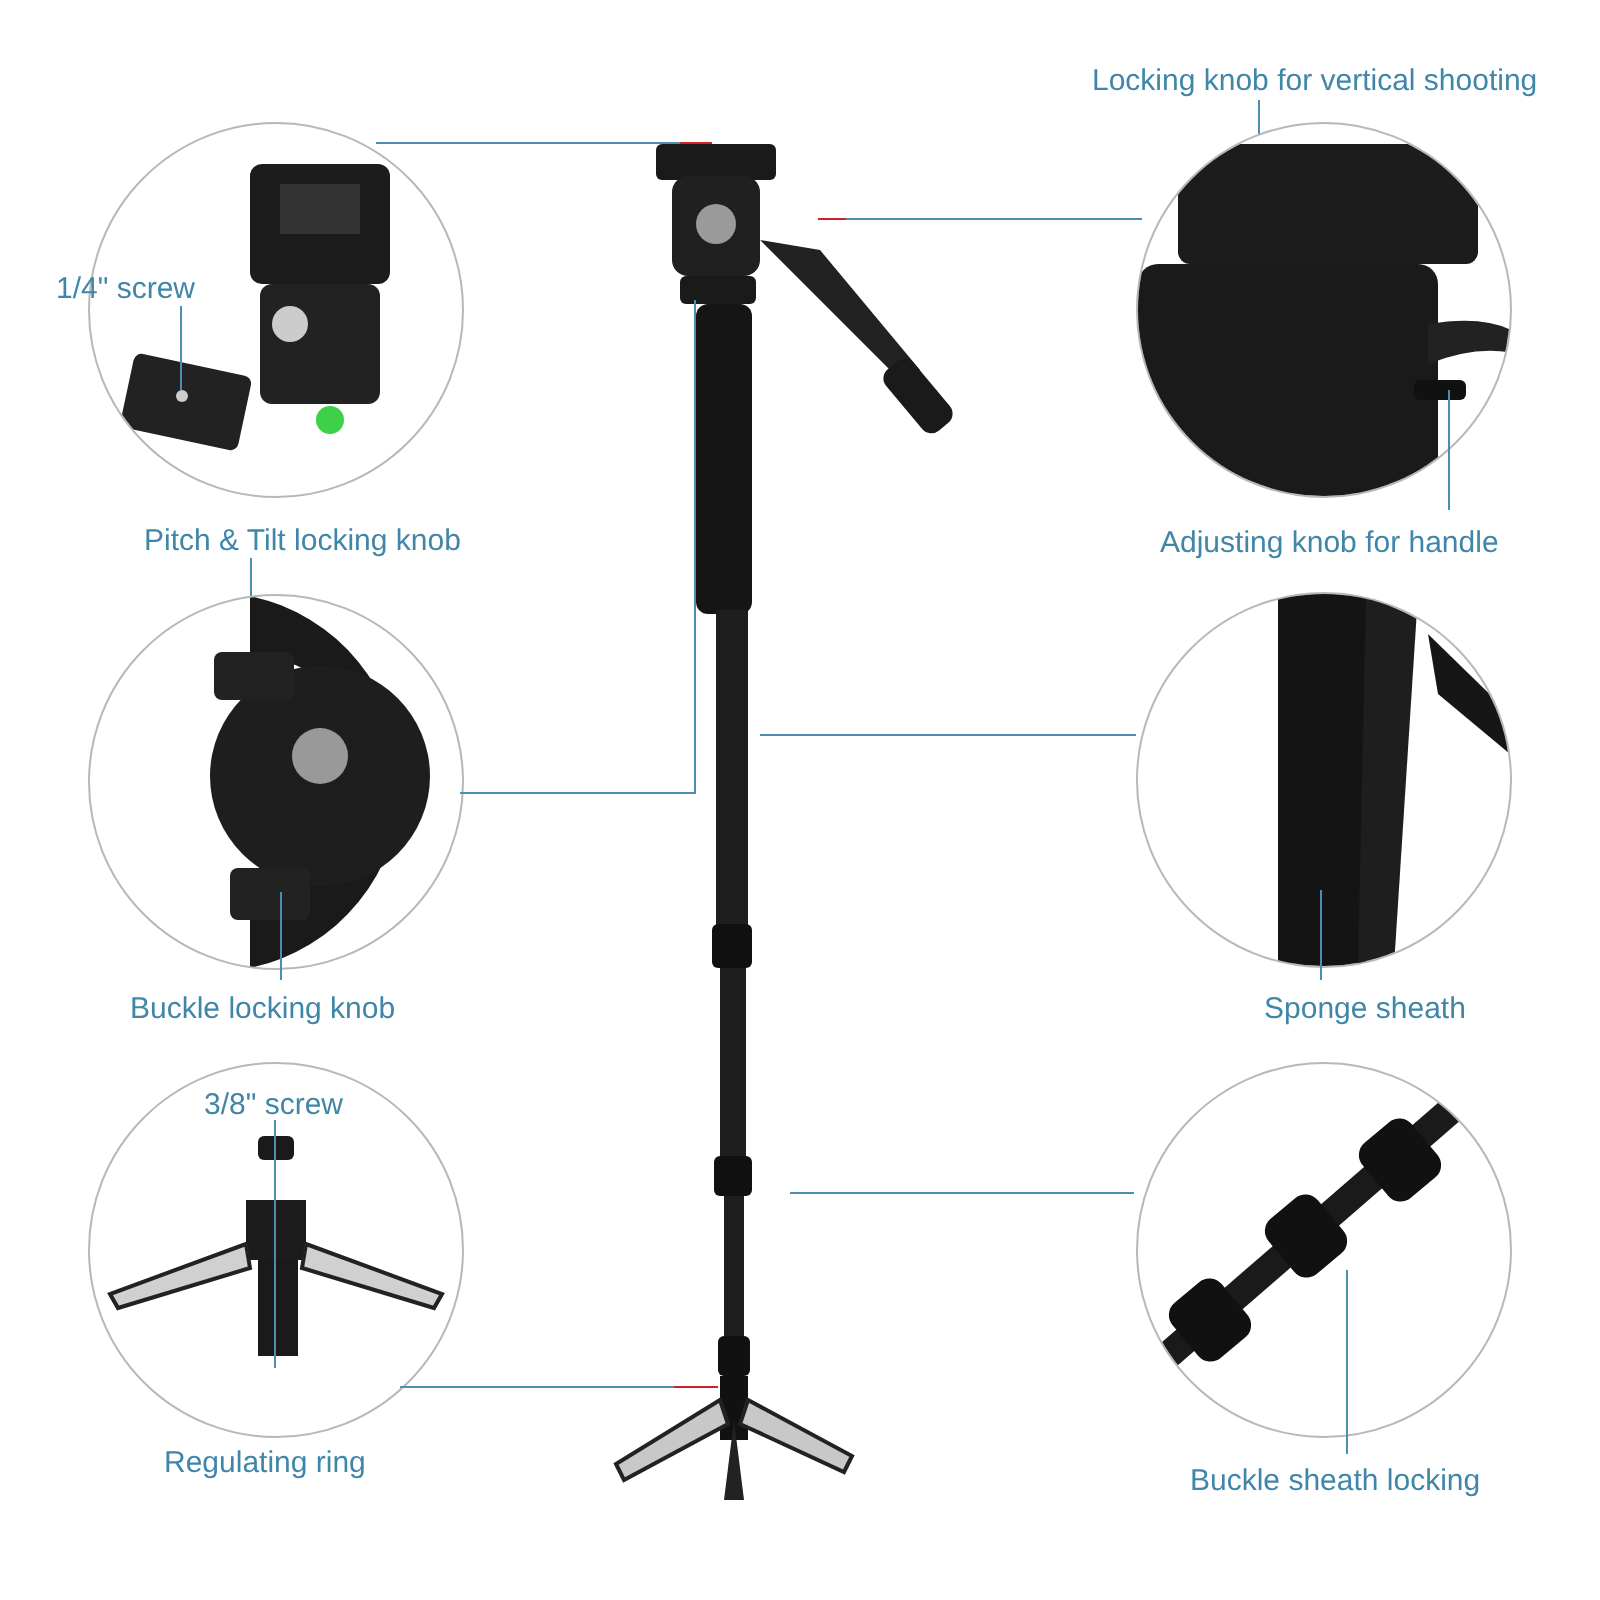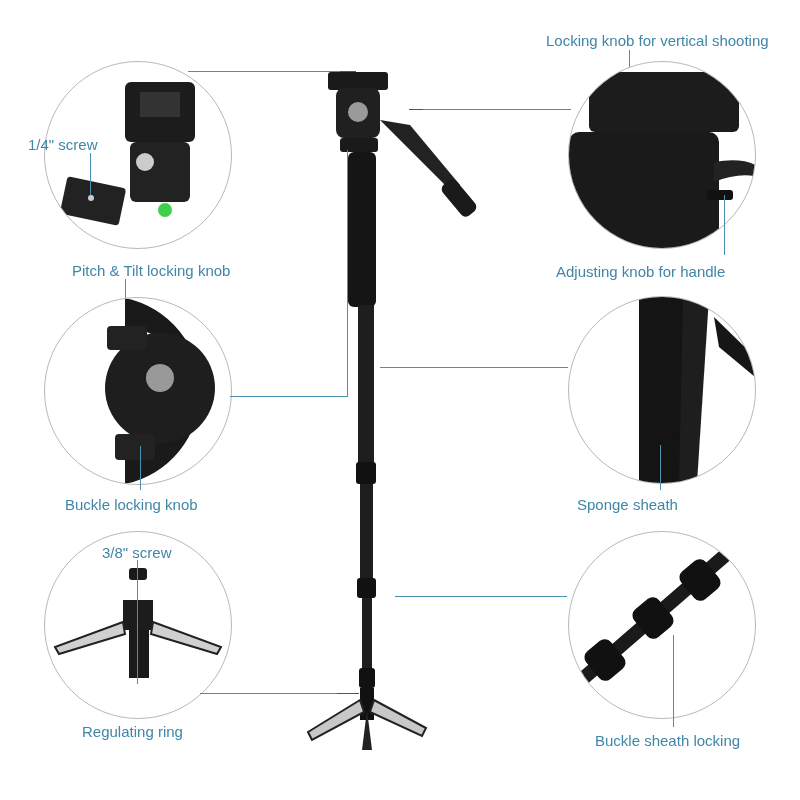--- a/index.html
+++ b/index.html
@@ -92,32 +92,32 @@
   <svg width="186" height="186">
     <rect x="20" y="10" width="150" height="60" rx="6" fill="#1c1c1c"></rect>
     <rect x="0" y="70" width="150" height="130" rx="10" fill="#1a1a1a"></rect>
     <path d="M145 100 Q175 95 190 105 L190 115 Q170 110 145 120 Z" fill="#222"></path>
     <rect x="138" y="128" width="26" height="10" rx="3" fill="#111"></rect>
   </svg>
 </div>
 <div class="line" style="left:409px;top:109px;width:162px;height:1px;"></div>
 <div class="redtick" style="left:409px;top:109px;width:14px;height:1px;"></div>
 <div class="line" style="left:724px;top:195px;width:1px;height:60px;"></div>
-<div class="label" style="left:556px;top:264px;">Adjusting knob for handle</div>
+<div class="label" style="left:580px;top:264px;">Adjusting knob for handle</div>
 
 <div class="circle" style="left:568px;top:296px;width:186px;height:186px;">
   <svg width="186" height="186">
     <rect x="70" y="0" width="44" height="186" fill="#141414"></rect>
     <path d="M114 0 L140 0 L128 186 L110 186 Z" fill="#1e1e1e"></path>
     <path d="M145 20 L186 60 L186 80 L150 50 Z" fill="#161616"></path>
   </svg>
 </div>
 <div class="line" style="left:380px;top:367px;width:188px;height:1px;"></div>
 <div class="line" style="left:660px;top:445px;width:1px;height:45px;"></div>
-<div class="label" style="left:577px;top:497px;">Sponge sheath</div>
+<div class="label" style="left:632px;top:497px;">Sponge sheath</div>
 
 <div class="circle" style="left:568px;top:531px;width:186px;height:186px;">
   <svg width="186" height="186">
     <line x1="10" y1="150" x2="160" y2="20" stroke="#1a1a1a" stroke-width="14"></line>
     <rect x="20" y="110" width="32" height="36" rx="8" transform="rotate(-40 36 128)" fill="#111"></rect>
     <rect x="68" y="68" width="32" height="36" rx="8" transform="rotate(-40 84 86)" fill="#111"></rect>
     <rect x="115" y="30" width="32" height="36" rx="8" transform="rotate(-40 131 48)" fill="#111"></rect>
   </svg>
 </div>
 <div class="line" style="left:395px;top:596px;width:172px;height:1px;"></div>

